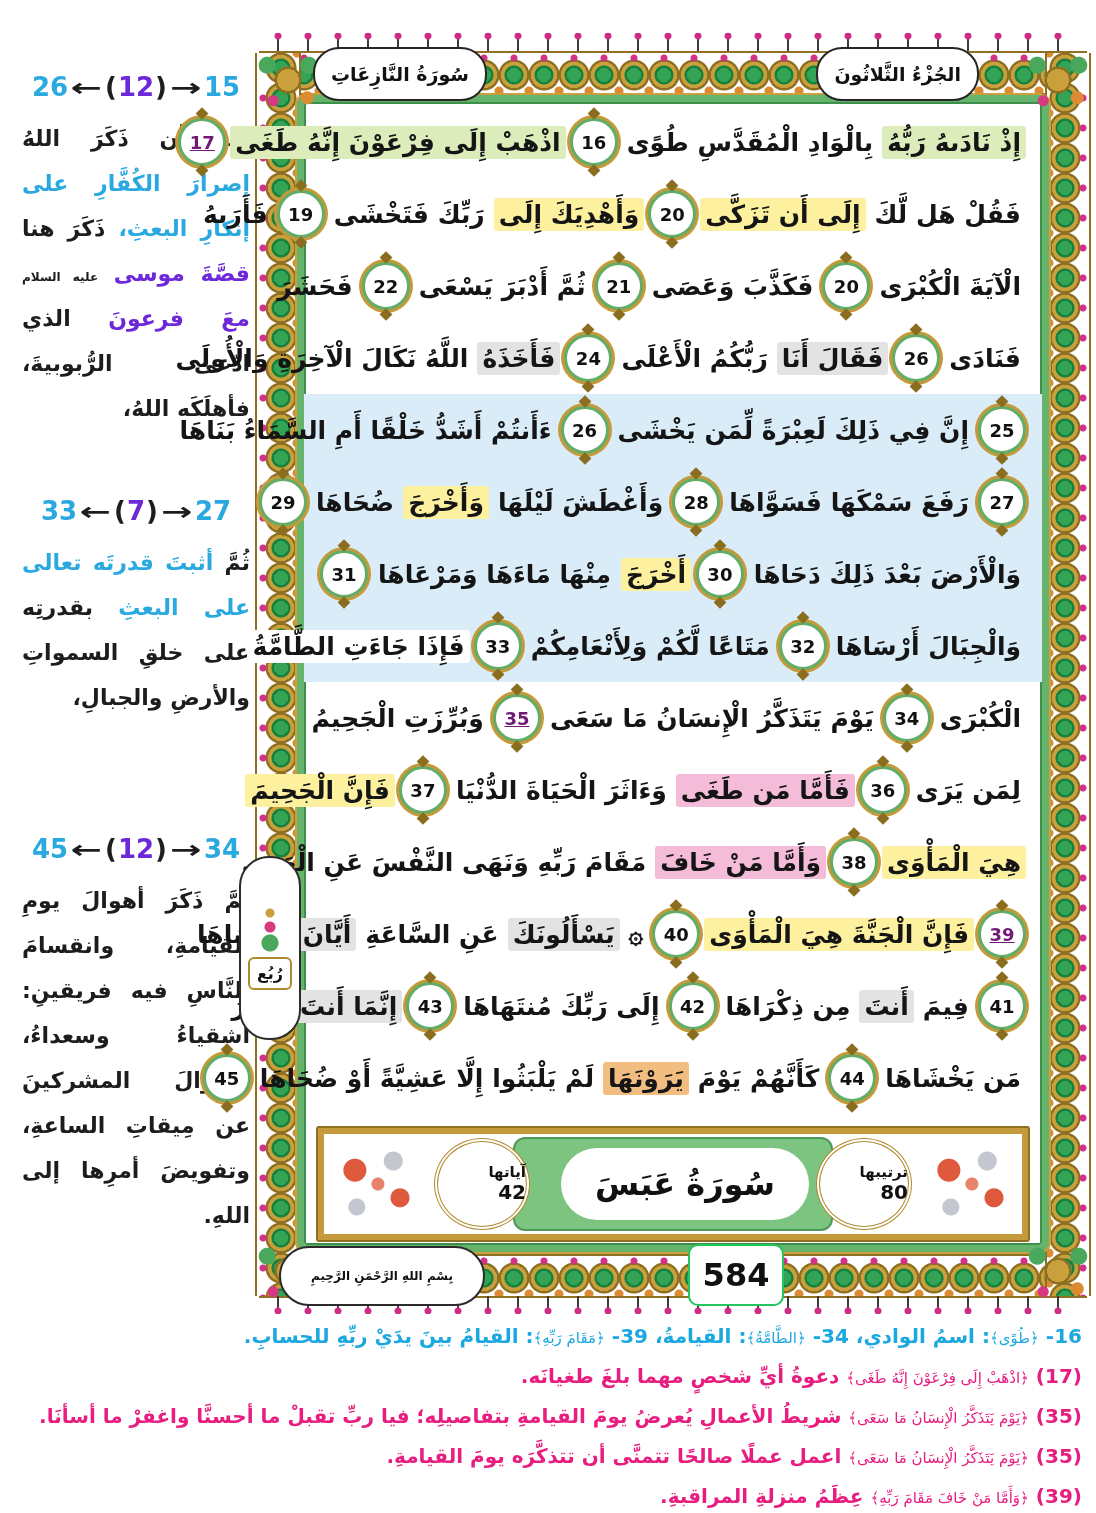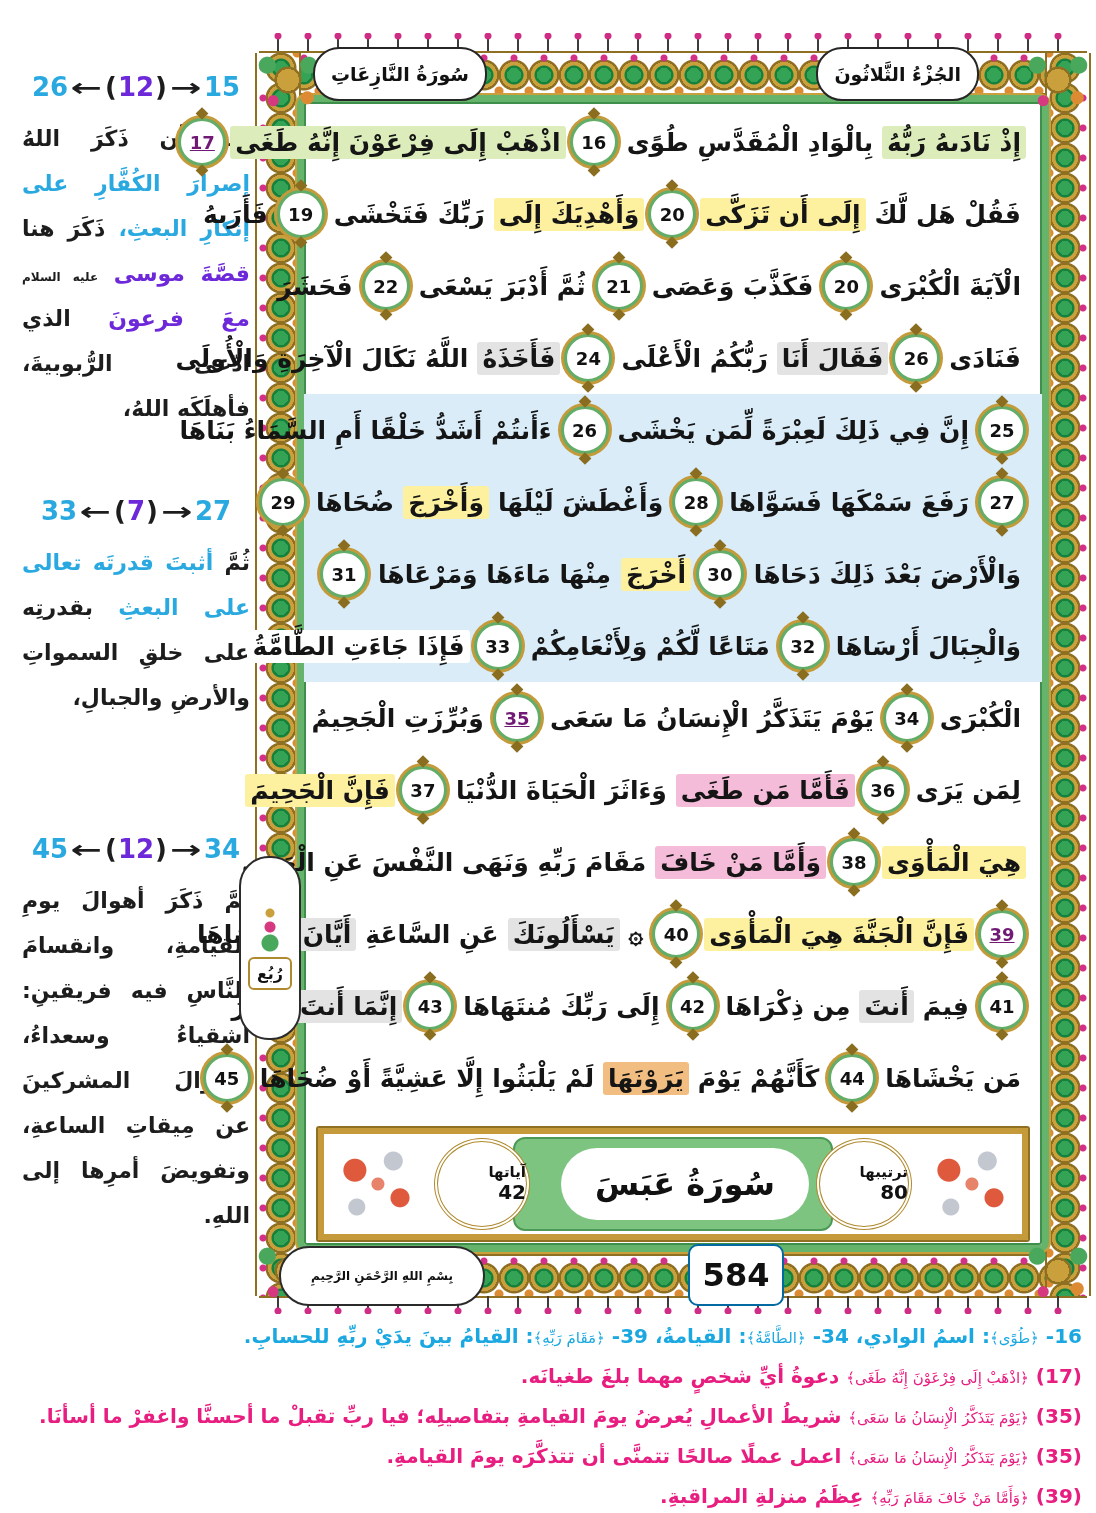--- a/index.html
+++ b/index.html
@@ -112,21 +112,21 @@
     background-image:
       radial-gradient(circle at 50% 6px,#caa03c 0 4px,transparent 5px),
       radial-gradient(circle at 50% 20px,#d6397f 0 5px,transparent 6px),
       radial-gradient(circle at 50% 36px,#49a85b 0 8px,transparent 9px);}
   .rub-box{border:2px solid #b08a2e;border-radius:6px;padding:5px 7px;font-size:16px;
            font-weight:700;color:#111;}
   .bismillah{position:absolute;left:28px;bottom:8px;width:202px;height:56px;background:#fff;
              border:2px solid #2b2b2b;border-radius:30px;display:flex;align-items:center;
              justify-content:center;font-size:12px;font-weight:700;z-index:5;color:#111;}
   .pageno{position:absolute;left:437px;bottom:8px;width:92px;height:58px;background:#fff;
-          border:2px solid #0369a1;border-radius:10px;display:flex;align-items:center;
+          border:2px solid #22c55e;border-radius:10px;display:flex;align-items:center;
           justify-content:center;font-size:32px;font-weight:700;z-index:5;color:#111;}
 
   
   .footnotes{position:absolute;top:1318px;right:14px;left:28px;direction:rtl;text-align:right;}
   .fn{font-size:20px;font-weight:700;line-height:36px;margin-bottom:2px;}
   .fn .q{font-size:15px;font-weight:400;}
   .fnb{color:#1ba8e0}.fnp{color:#e81d80}
 </style>
 </head>
 <body>

